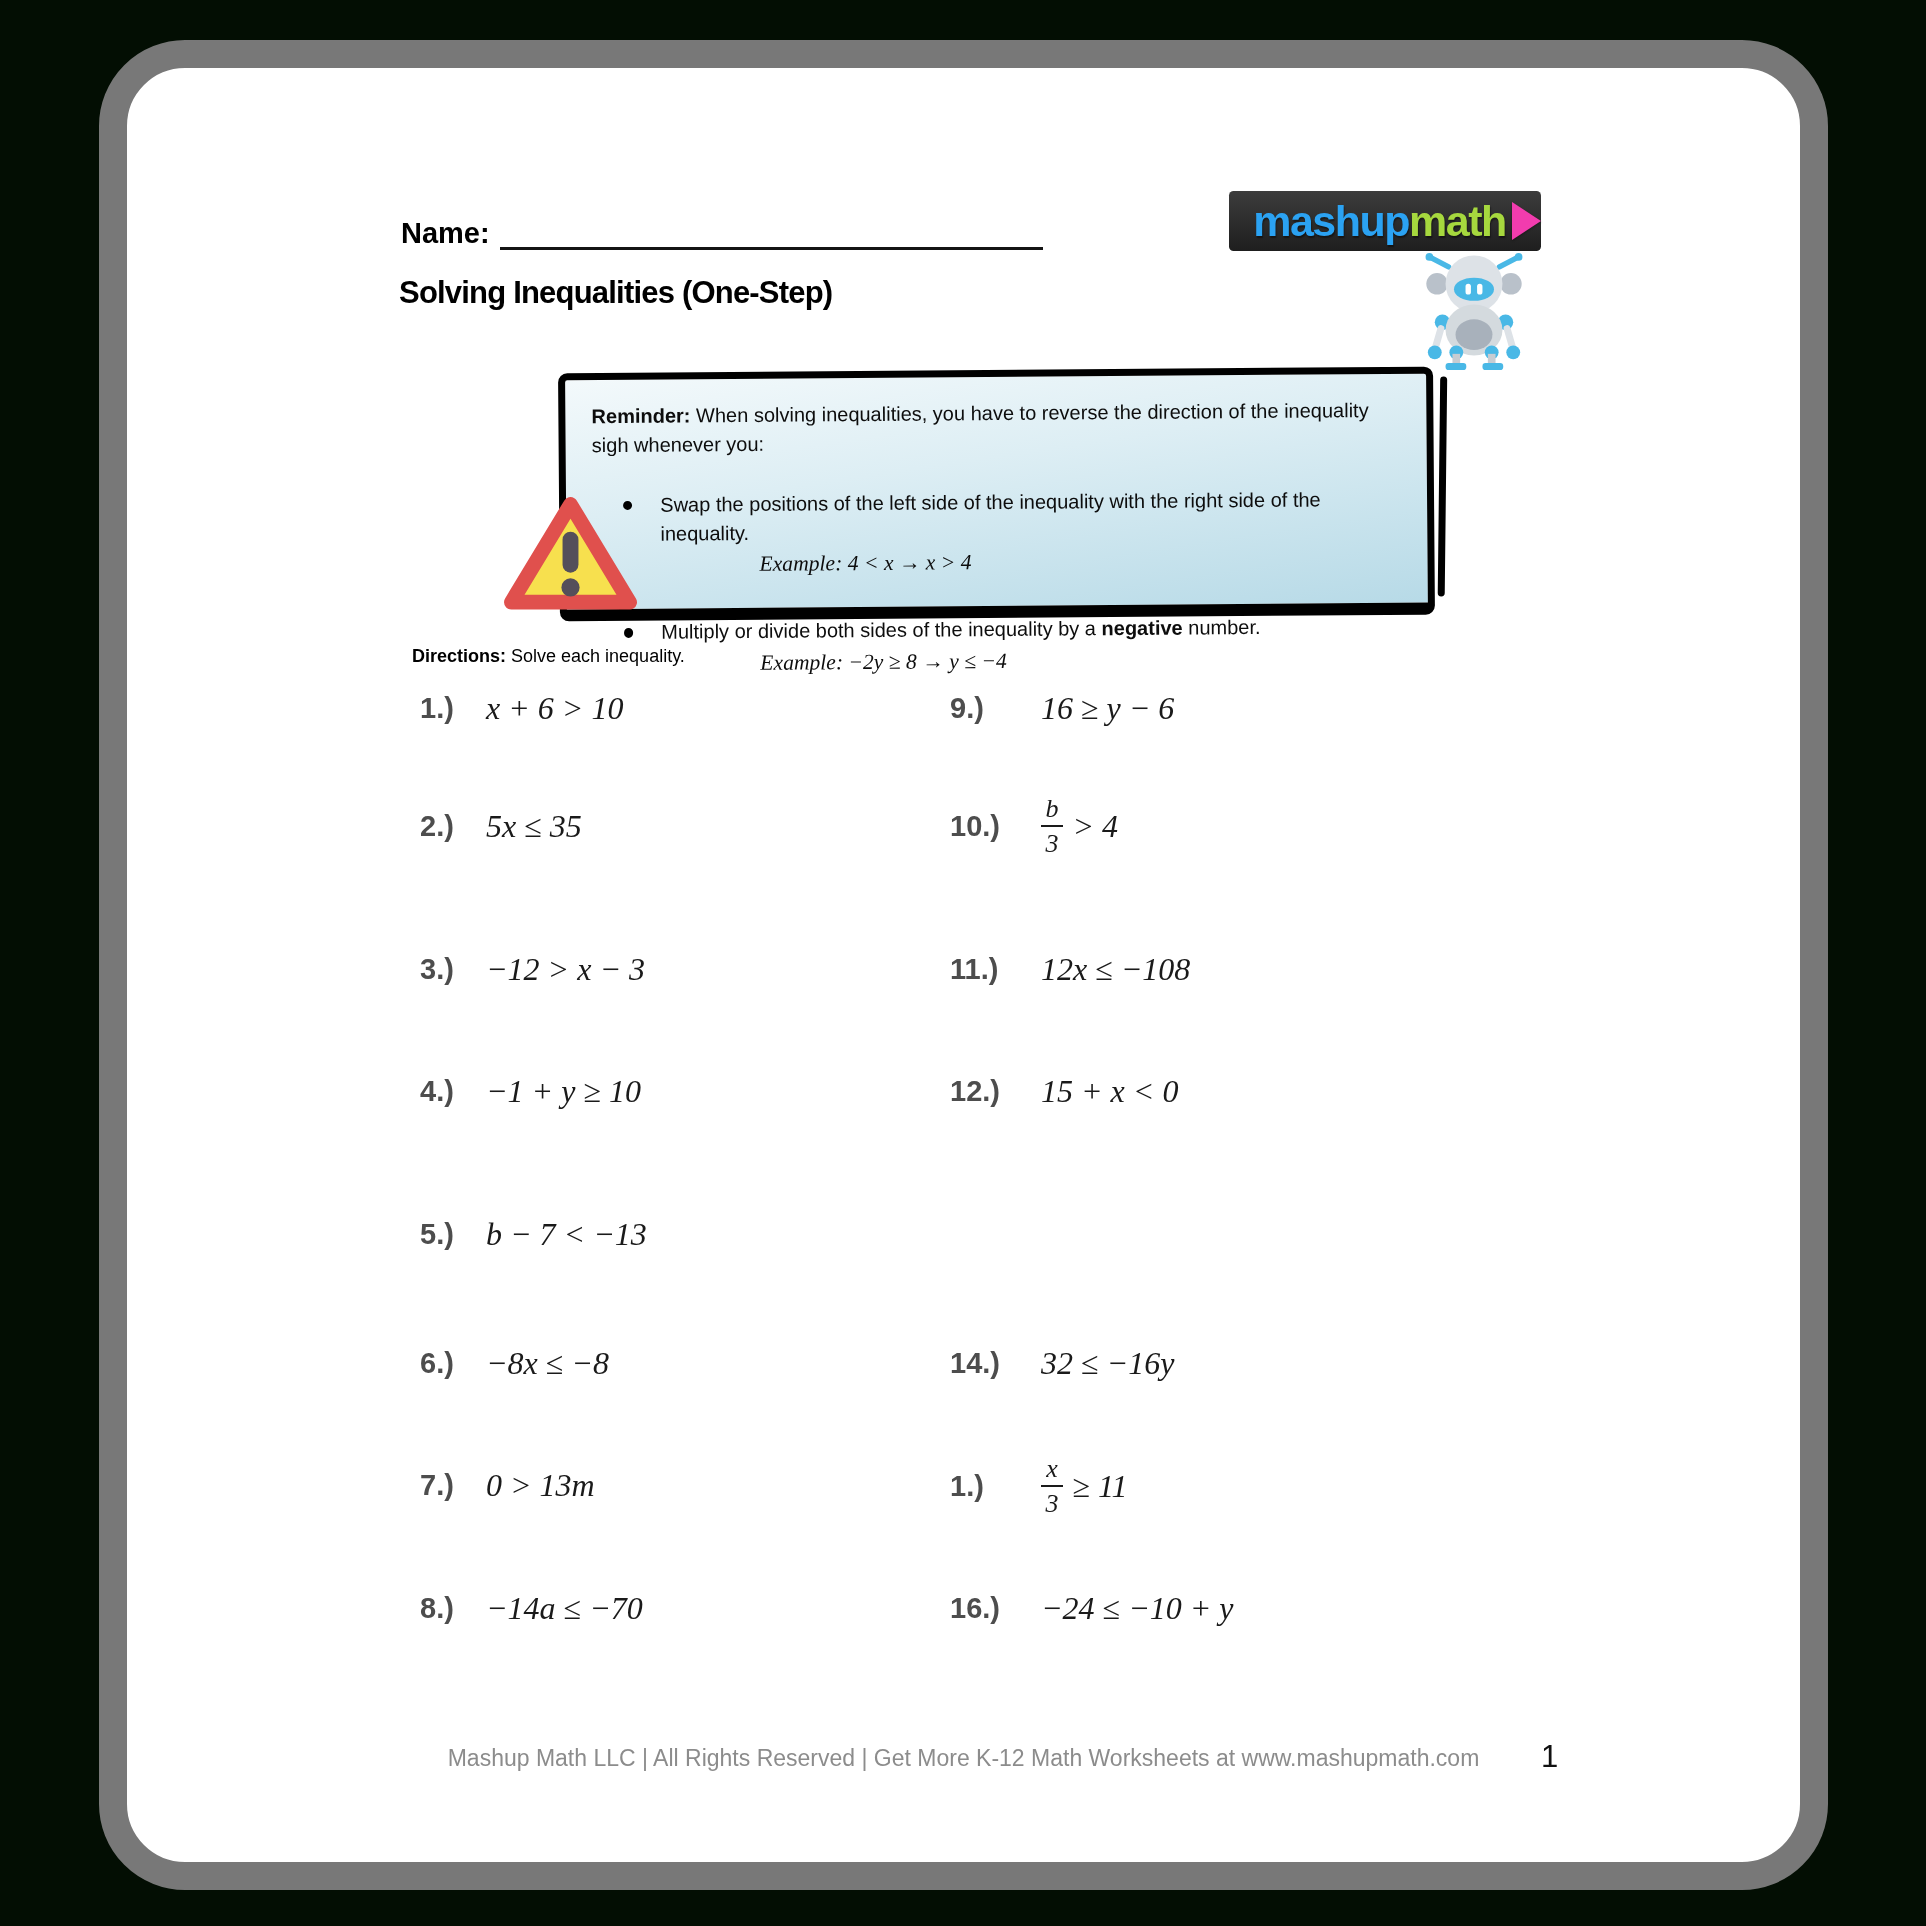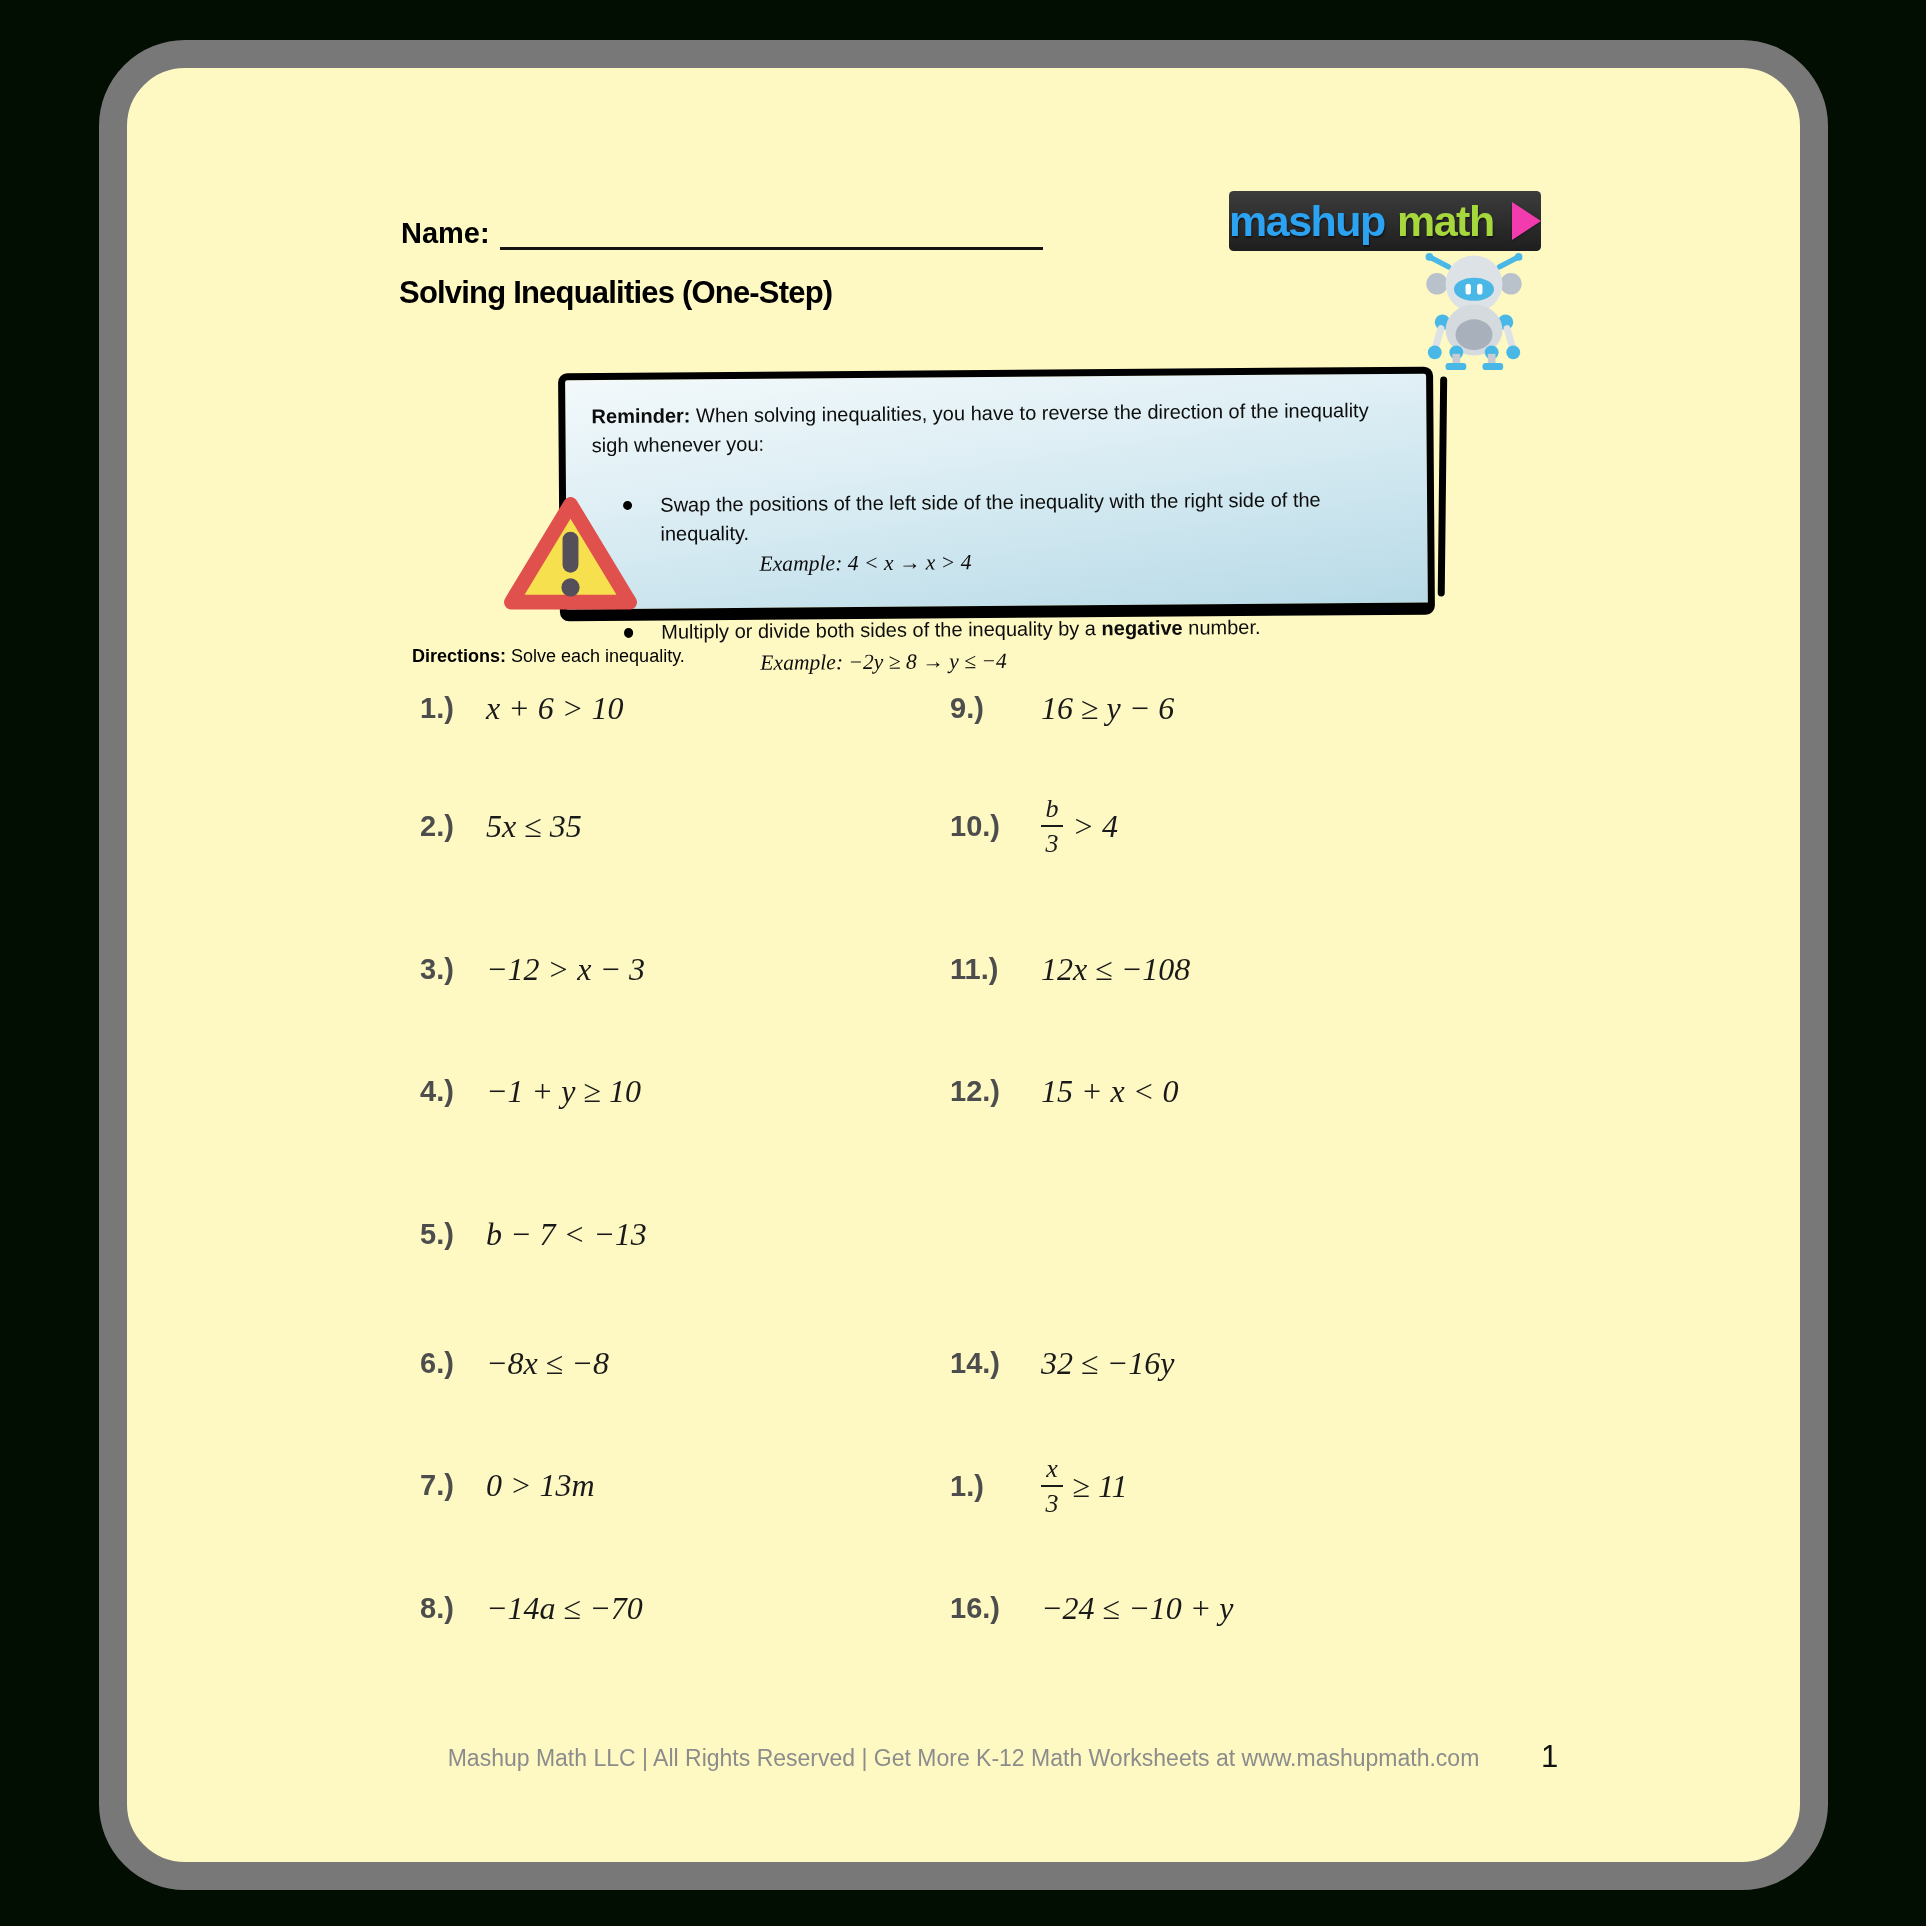--- a/index.html
+++ b/index.html
@@ -3,32 +3,32 @@
 <meta charset="utf-8">
 <style>
   html,body{margin:0;padding:0;}
   body{
     width:1926px;height:1926px;position:relative;overflow:hidden;
     background:#030e03;
     font-family:"Liberation Sans", sans-serif;
   }
   .page{
     position:absolute;left:99px;top:40px;width:1729px;height:1850px;
-    box-sizing:border-box;background:#fef9c3;
+    box-sizing:border-box;background:#ffffff;
     border:28.5px solid #787878;border-radius:86px;
   }
   
   .name-row{position:absolute;left:274px;top:148px;font-size:29px;font-weight:bold;color:#000;}
   .name-line{display:inline-block;width:543px;height:31px;border-bottom:3.9px solid #141414;margin-left:10.8px;vertical-align:bottom;}
   .worksheet-title{position:absolute;left:272px;top:207px;font-size:31px;font-weight:bold;color:#000;letter-spacing:-0.8px;}
   
   .logo{
     position:absolute;left:1102px;top:123px;width:312px;height:60px;
     background:linear-gradient(#3c3c3c,#1e1e1e);border-radius:4.6px;
-    display:flex;align-items:center;justify-content:space-between;
+    display:flex;align-items:center;justify-content:flex-end;
     font-weight:bold;font-size:43px;letter-spacing:-1.5px;
     text-shadow:0.8px 1.5px 1.5px rgba(0,0,0,.45);
   }
   .logo .w1{color:#2ba2f2;}
   .logo .w2{color:#a6d83e;}
   .play-icon{
     width:0;height:0;margin-left:6.2px;
     border-left:29px solid #f23cae;border-top:19px solid transparent;border-bottom:19px solid transparent;
     filter:drop-shadow(0.8px 1.5px 0.8px rgba(0,0,0,.4));
   }

